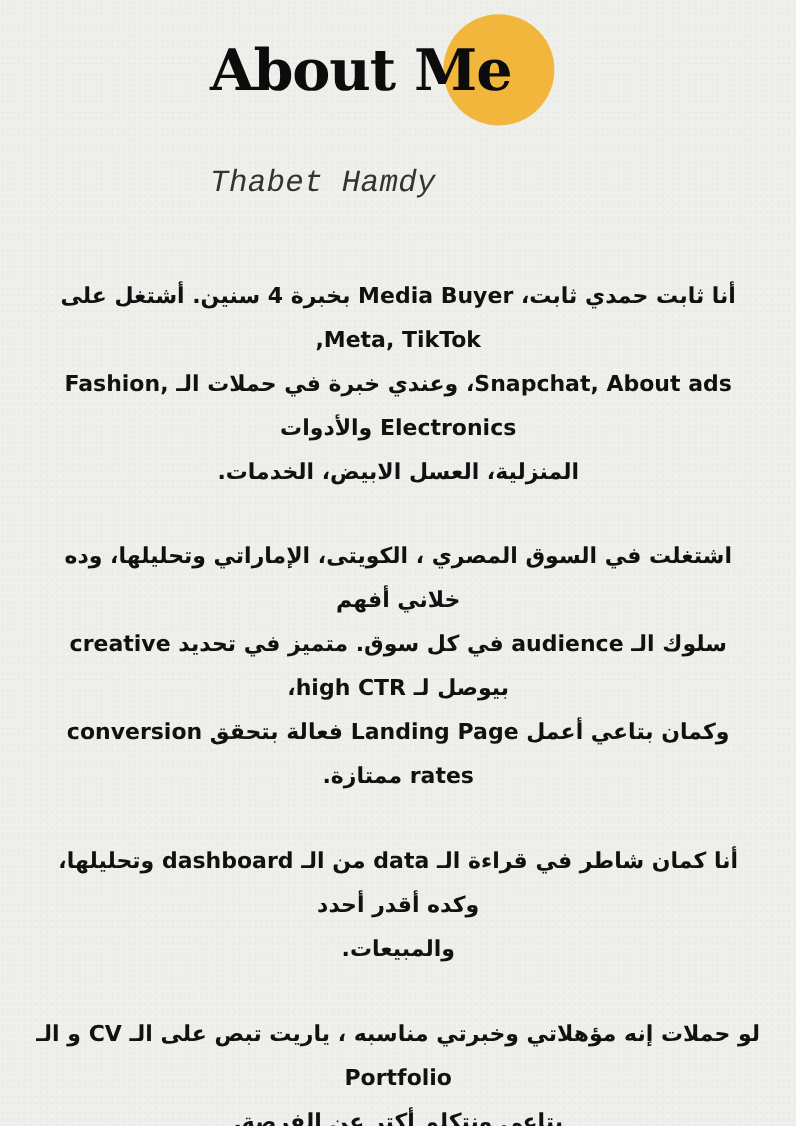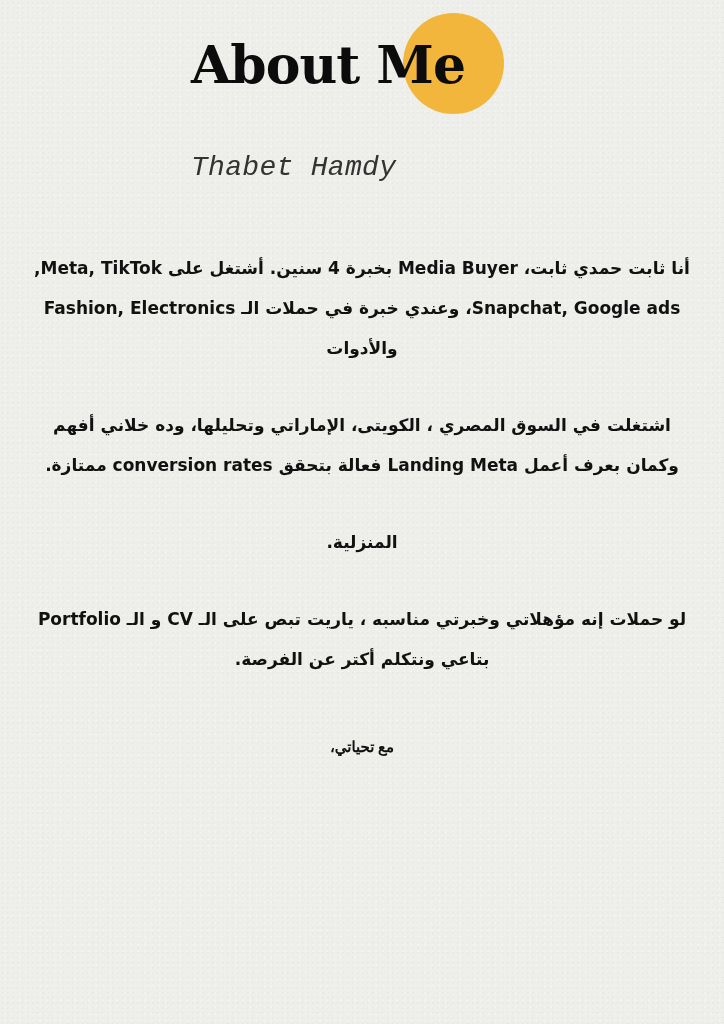--- a/index.html
+++ b/index.html
@@ -29,46 +29,49 @@
       position: absolute; left: 191px; top: 104px;
       font-family: Liberation Mono, monospace; font-style: italic;
       font-size: 28px; color: #333; letter-spacing: 0.3px; margin-top: 48px;
     }
     .content {
       position: absolute; left: 30px; top: 248px; width: 664px;
       direction: rtl; text-align: center;
     }
     .para {
       font-family: "DejaVu Sans", sans-serif; font-weight: bold;
-      font-size: 17px; line-height: 40px; margin: 0 0 37px 0;
+      font-size: 20px; line-height: 40px; margin: 0 0 37px 0;
     }
     .signoff { font-family: Liberation Serif, serif; font-weight: bold;
       font-size: 15px; line-height: 44px; margin-top: 46px; }
     .signoff div { margin: 0; }
   </style>
 </head>
 <body>
 
 <div class="header">
   <div class="circle"></div>
   <div class="title">About Me</div>
   <div class="subtitle">Thabet Hamdy</div>
 </div>
 
 <div class="content">
   <div class="para">
     <div>أنا ثابت حمدي ثابت، Media Buyer بخبرة 4 سنين. أشتغل على Meta, TikTok,</div>
-    <div>Snapchat, Google ads، وعندي خبرة في حملات الـ Fashion, Electronics والأدوات</div>
+    <div>Snapchat, About ads، وعندي خبرة في حملات الـ Fashion, Electronics والأدوات</div>
+    <div>المنزلية، العسل الابيض، الخدمات.</div>
   </div>
   <div class="para">
     <div>اشتغلت في السوق المصري ، الكويتى، الإماراتي وتحليلها، وده خلاني أفهم</div>
-    <div>وكمان بعرف أعمل Landing Meta فعالة بتحقق conversion rates ممتازة.</div>
+    <div>سلوك الـ audience في كل سوق. متميز في تحديد creative بيوصل لـ high CTR،</div>
+    <div>وكمان بتاعي أعمل Landing Page فعالة بتحقق conversion rates ممتازة.</div>
   </div>
   <div class="para">
-    <div>المنزلية.</div>
+    <div>أنا كمان شاطر في قراءة الـ data من الـ dashboard وتحليلها، وكده أقدر أحدد</div>
+    <div>والمبيعات.</div>
   </div>
   <div class="para">
     <div>لو حملات إنه مؤهلاتي وخبرتي مناسبه ، ياريت تبص على الـ CV و الـ Portfolio</div>
     <div>بتاعي ونتكلم أكتر عن الفرصة.</div>
   </div>
   <div class="signoff">
     <div>مع تحياتي،</div>
   </div>
 </div>
 

